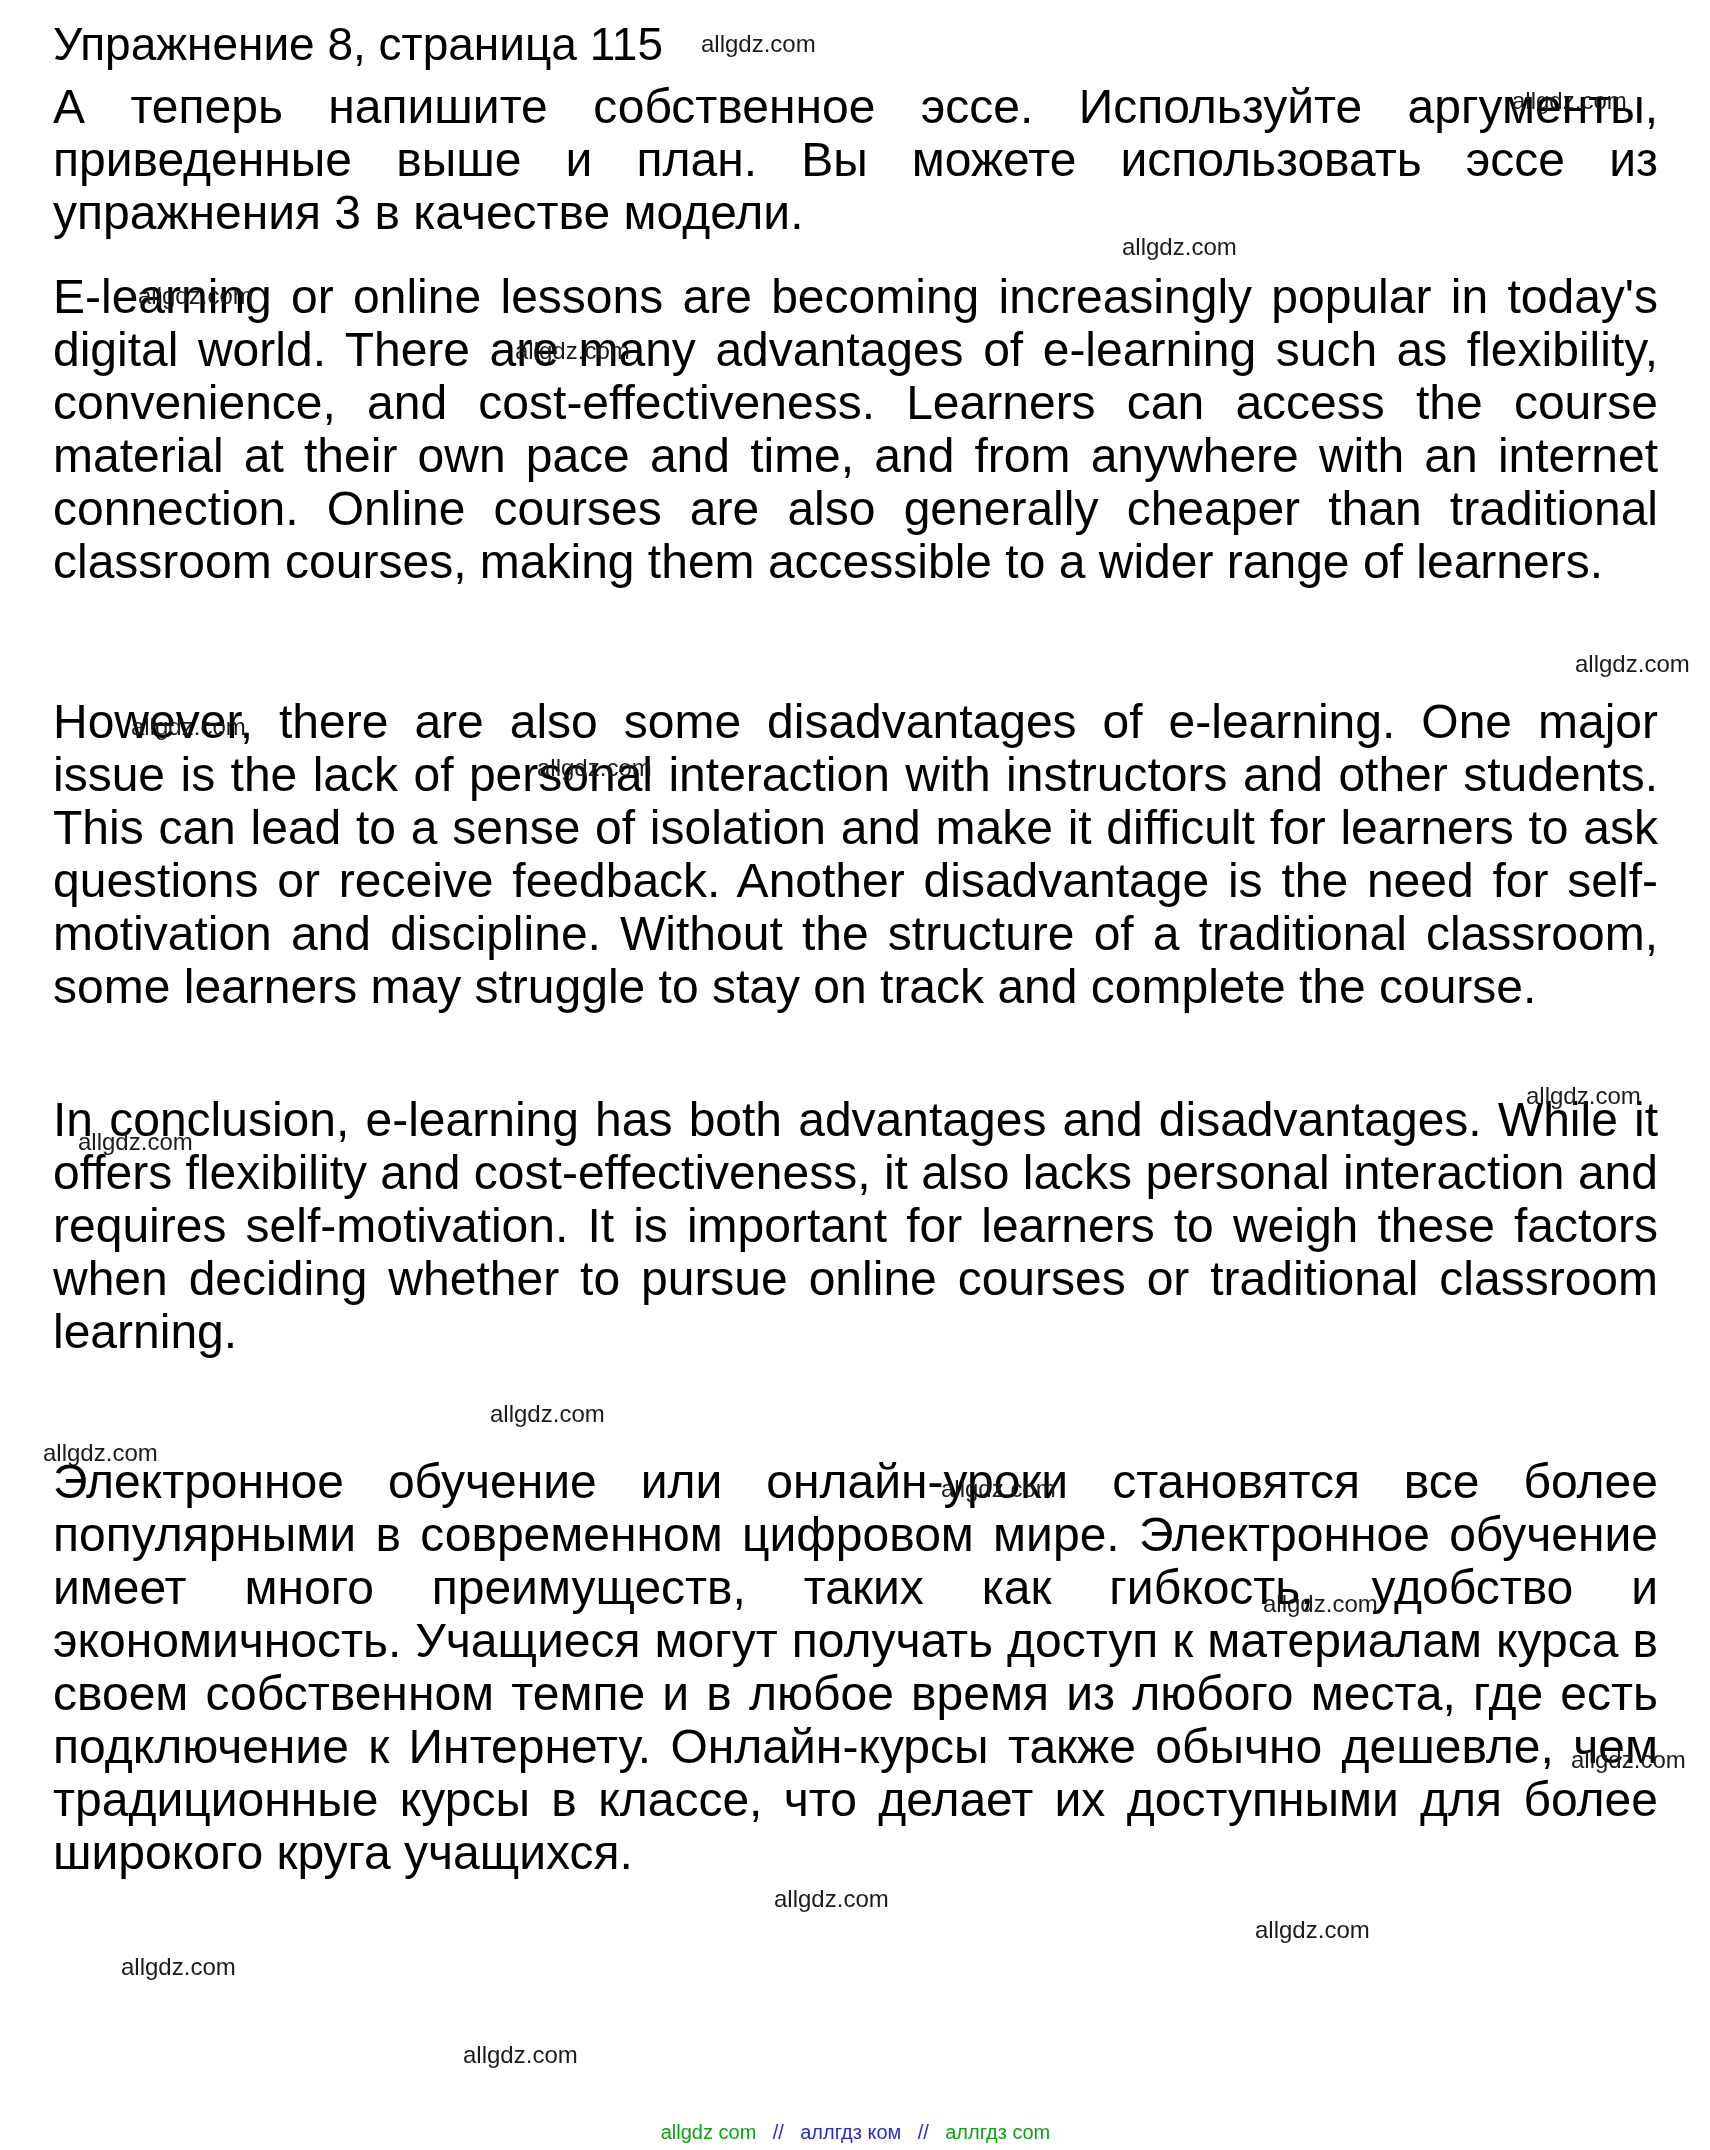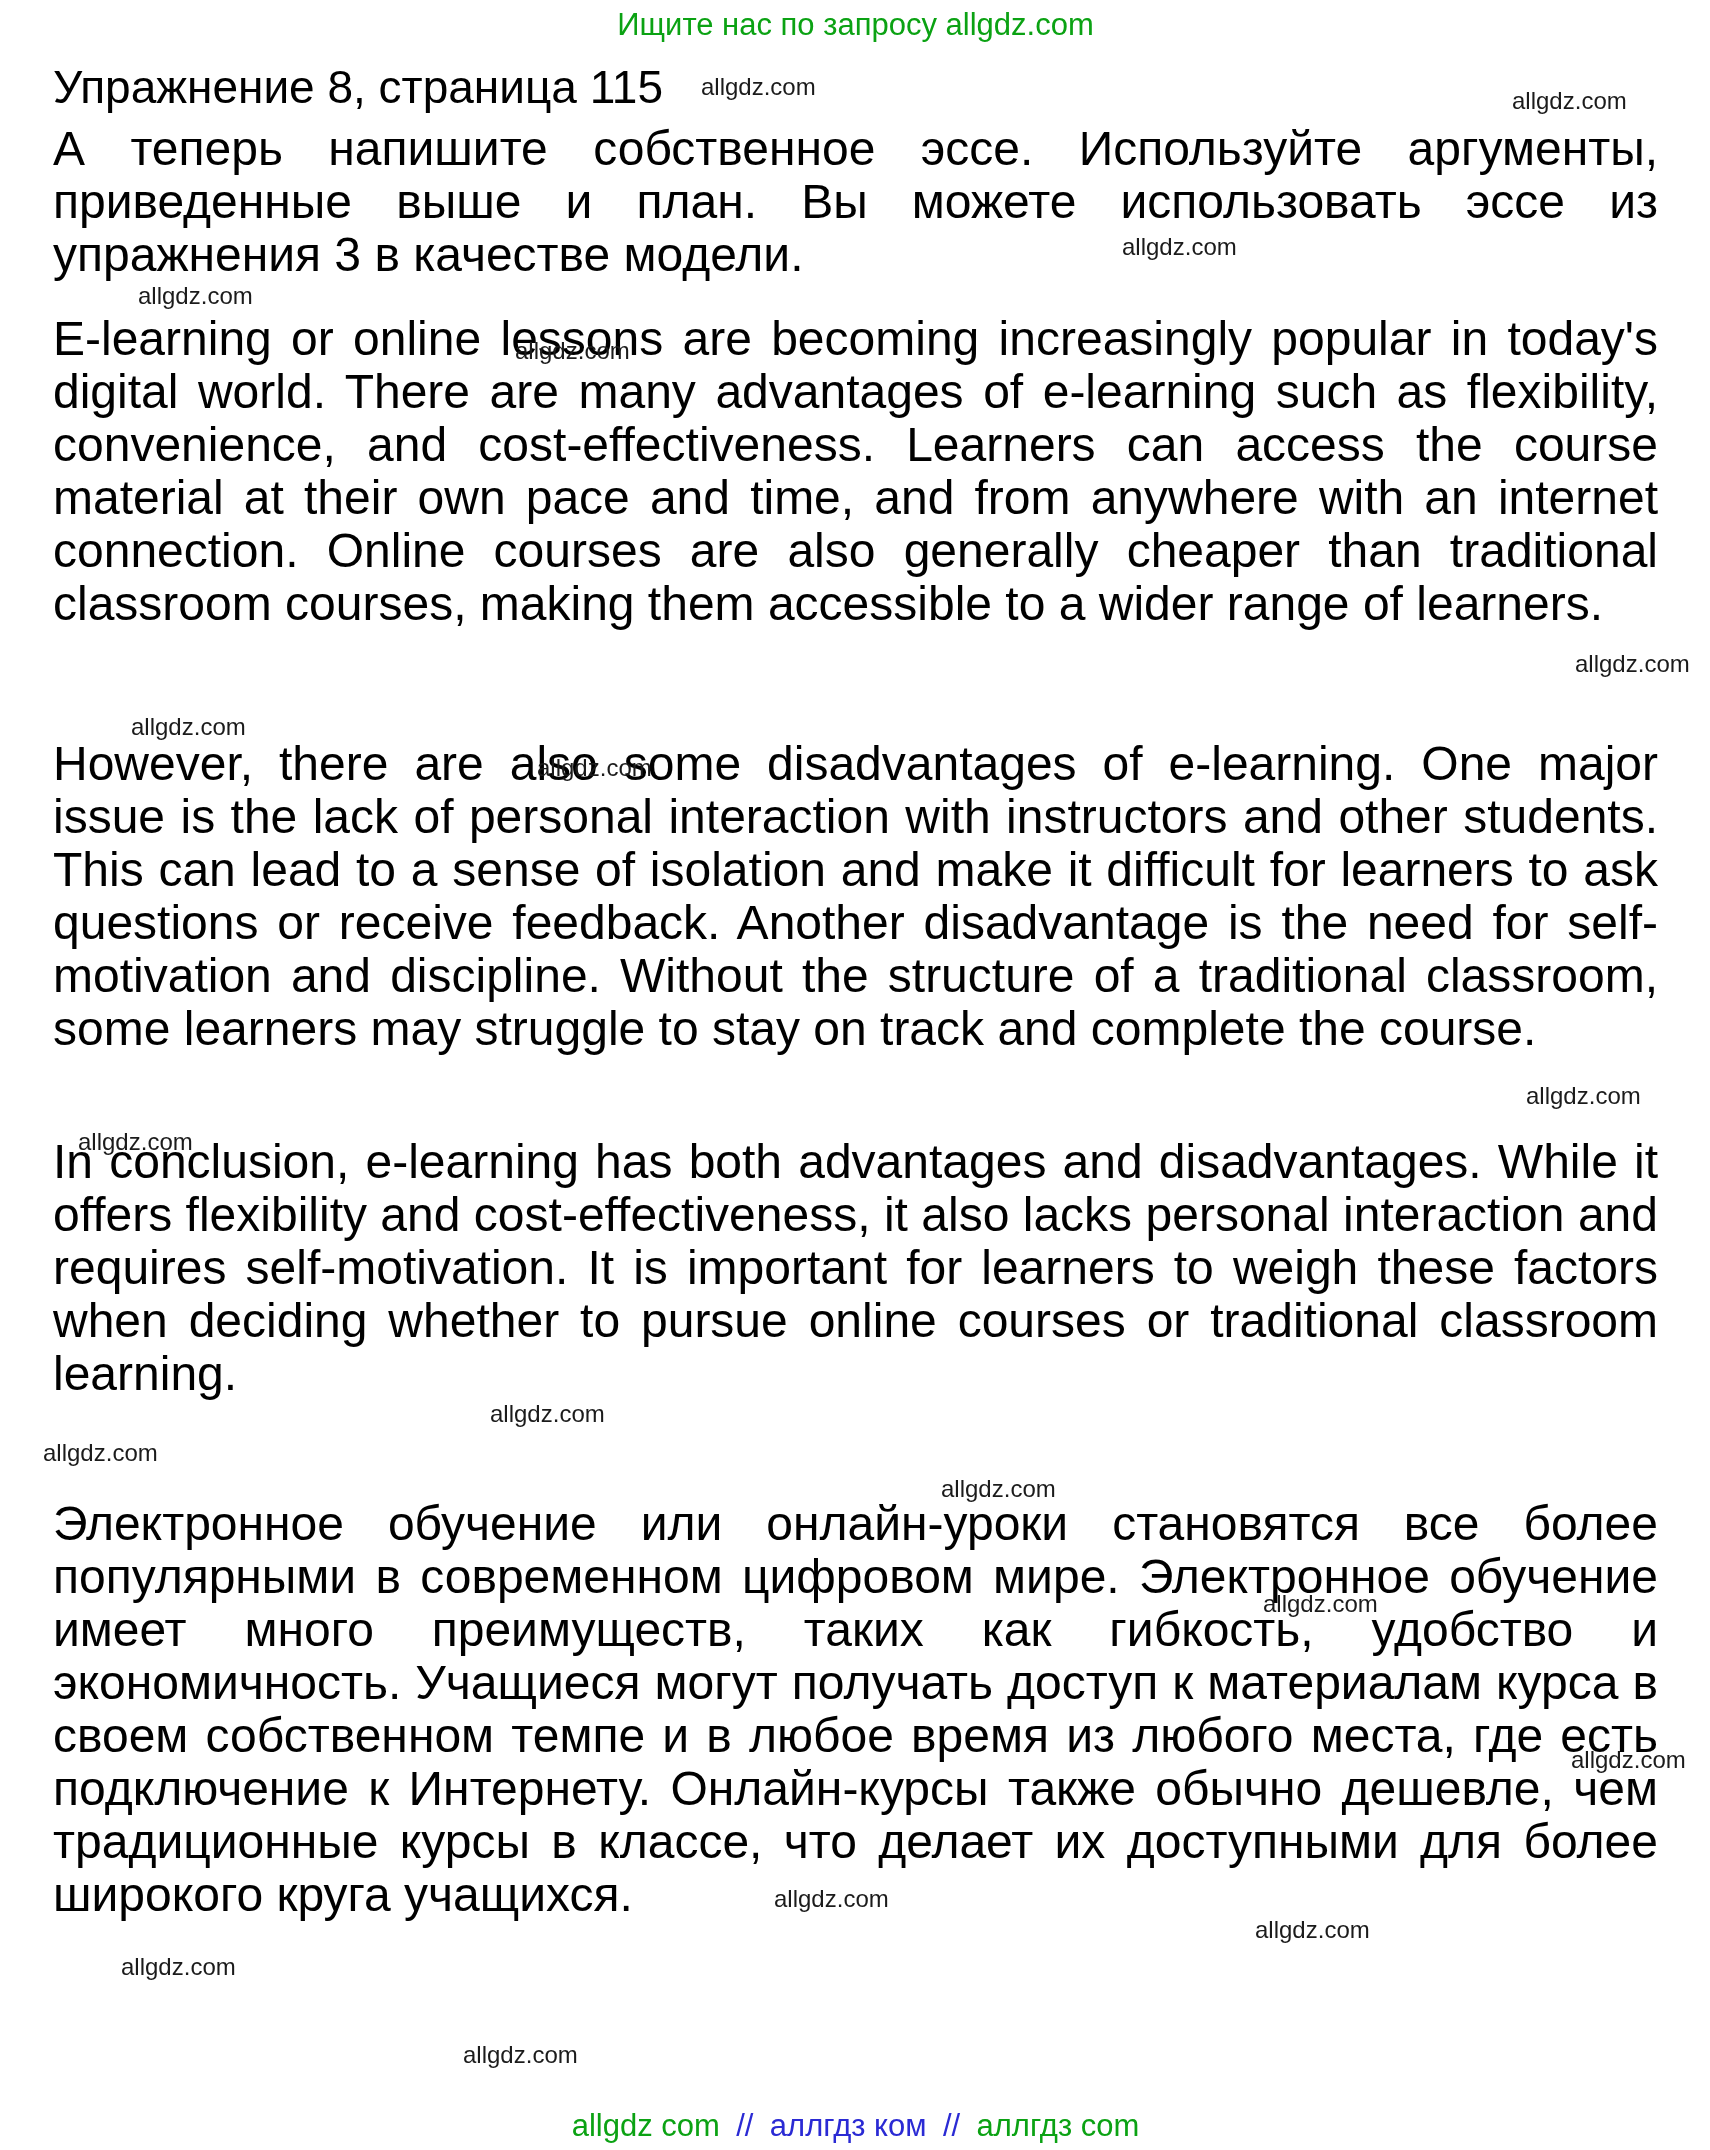--- a/index.html
+++ b/index.html
@@ -53,31 +53,30 @@
     line-height: 26px;
     color: #1b1b1b;
     white-space: nowrap;
   }
   .footer {
     position: absolute;
     left: 0;
     bottom: 6.6px;
     width: 100%;
     text-align: center;
-    font-size: 31px;
+    font-size: 20px;
     font-weight: 500;
   }
   .footer span { margin: 0 8.2px; }
 </style>
 </head>
 <body>
 
 <div class="page">
 
-  <div class="promo" style="color: rgb(11, 162, 19);">Ищите нас по запросу allgdz.com</div>
 
   <h1 class="title"><span>Упражнение 8, страница 115</span><span class="wm title-wm">allgdz.com</span></h1>
 
   <p class="para intro">А теперь напишите собственное эссе. Используйте аргументы, приведенные выше и план. Вы можете использовать эссе из упражнения 3 в качестве модели.</p>
 
 
   <p class="para en1">E-learning or online lessons are becoming increasingly popular in today's digital world. There are many advantages of e-learning such as flexibility, convenience, and cost-effectiveness. Learners can access the course material at their own pace and time, and from anywhere with an internet connection. Online courses are also generally cheaper than traditional classroom courses, making them accessible to a wider range of learners.</p>
 
   <p class="para en2">However, there are also some disadvantages of e-learning. One major issue is the lack of personal interaction with instructors and other students. This can lead to a sense of isolation and make it difficult for learners to ask questions or receive feedback. Another disadvantage is the need for self-motivation and discipline. Without the structure of a traditional classroom, some learners may struggle to stay on track and complete the course.</p>
 

